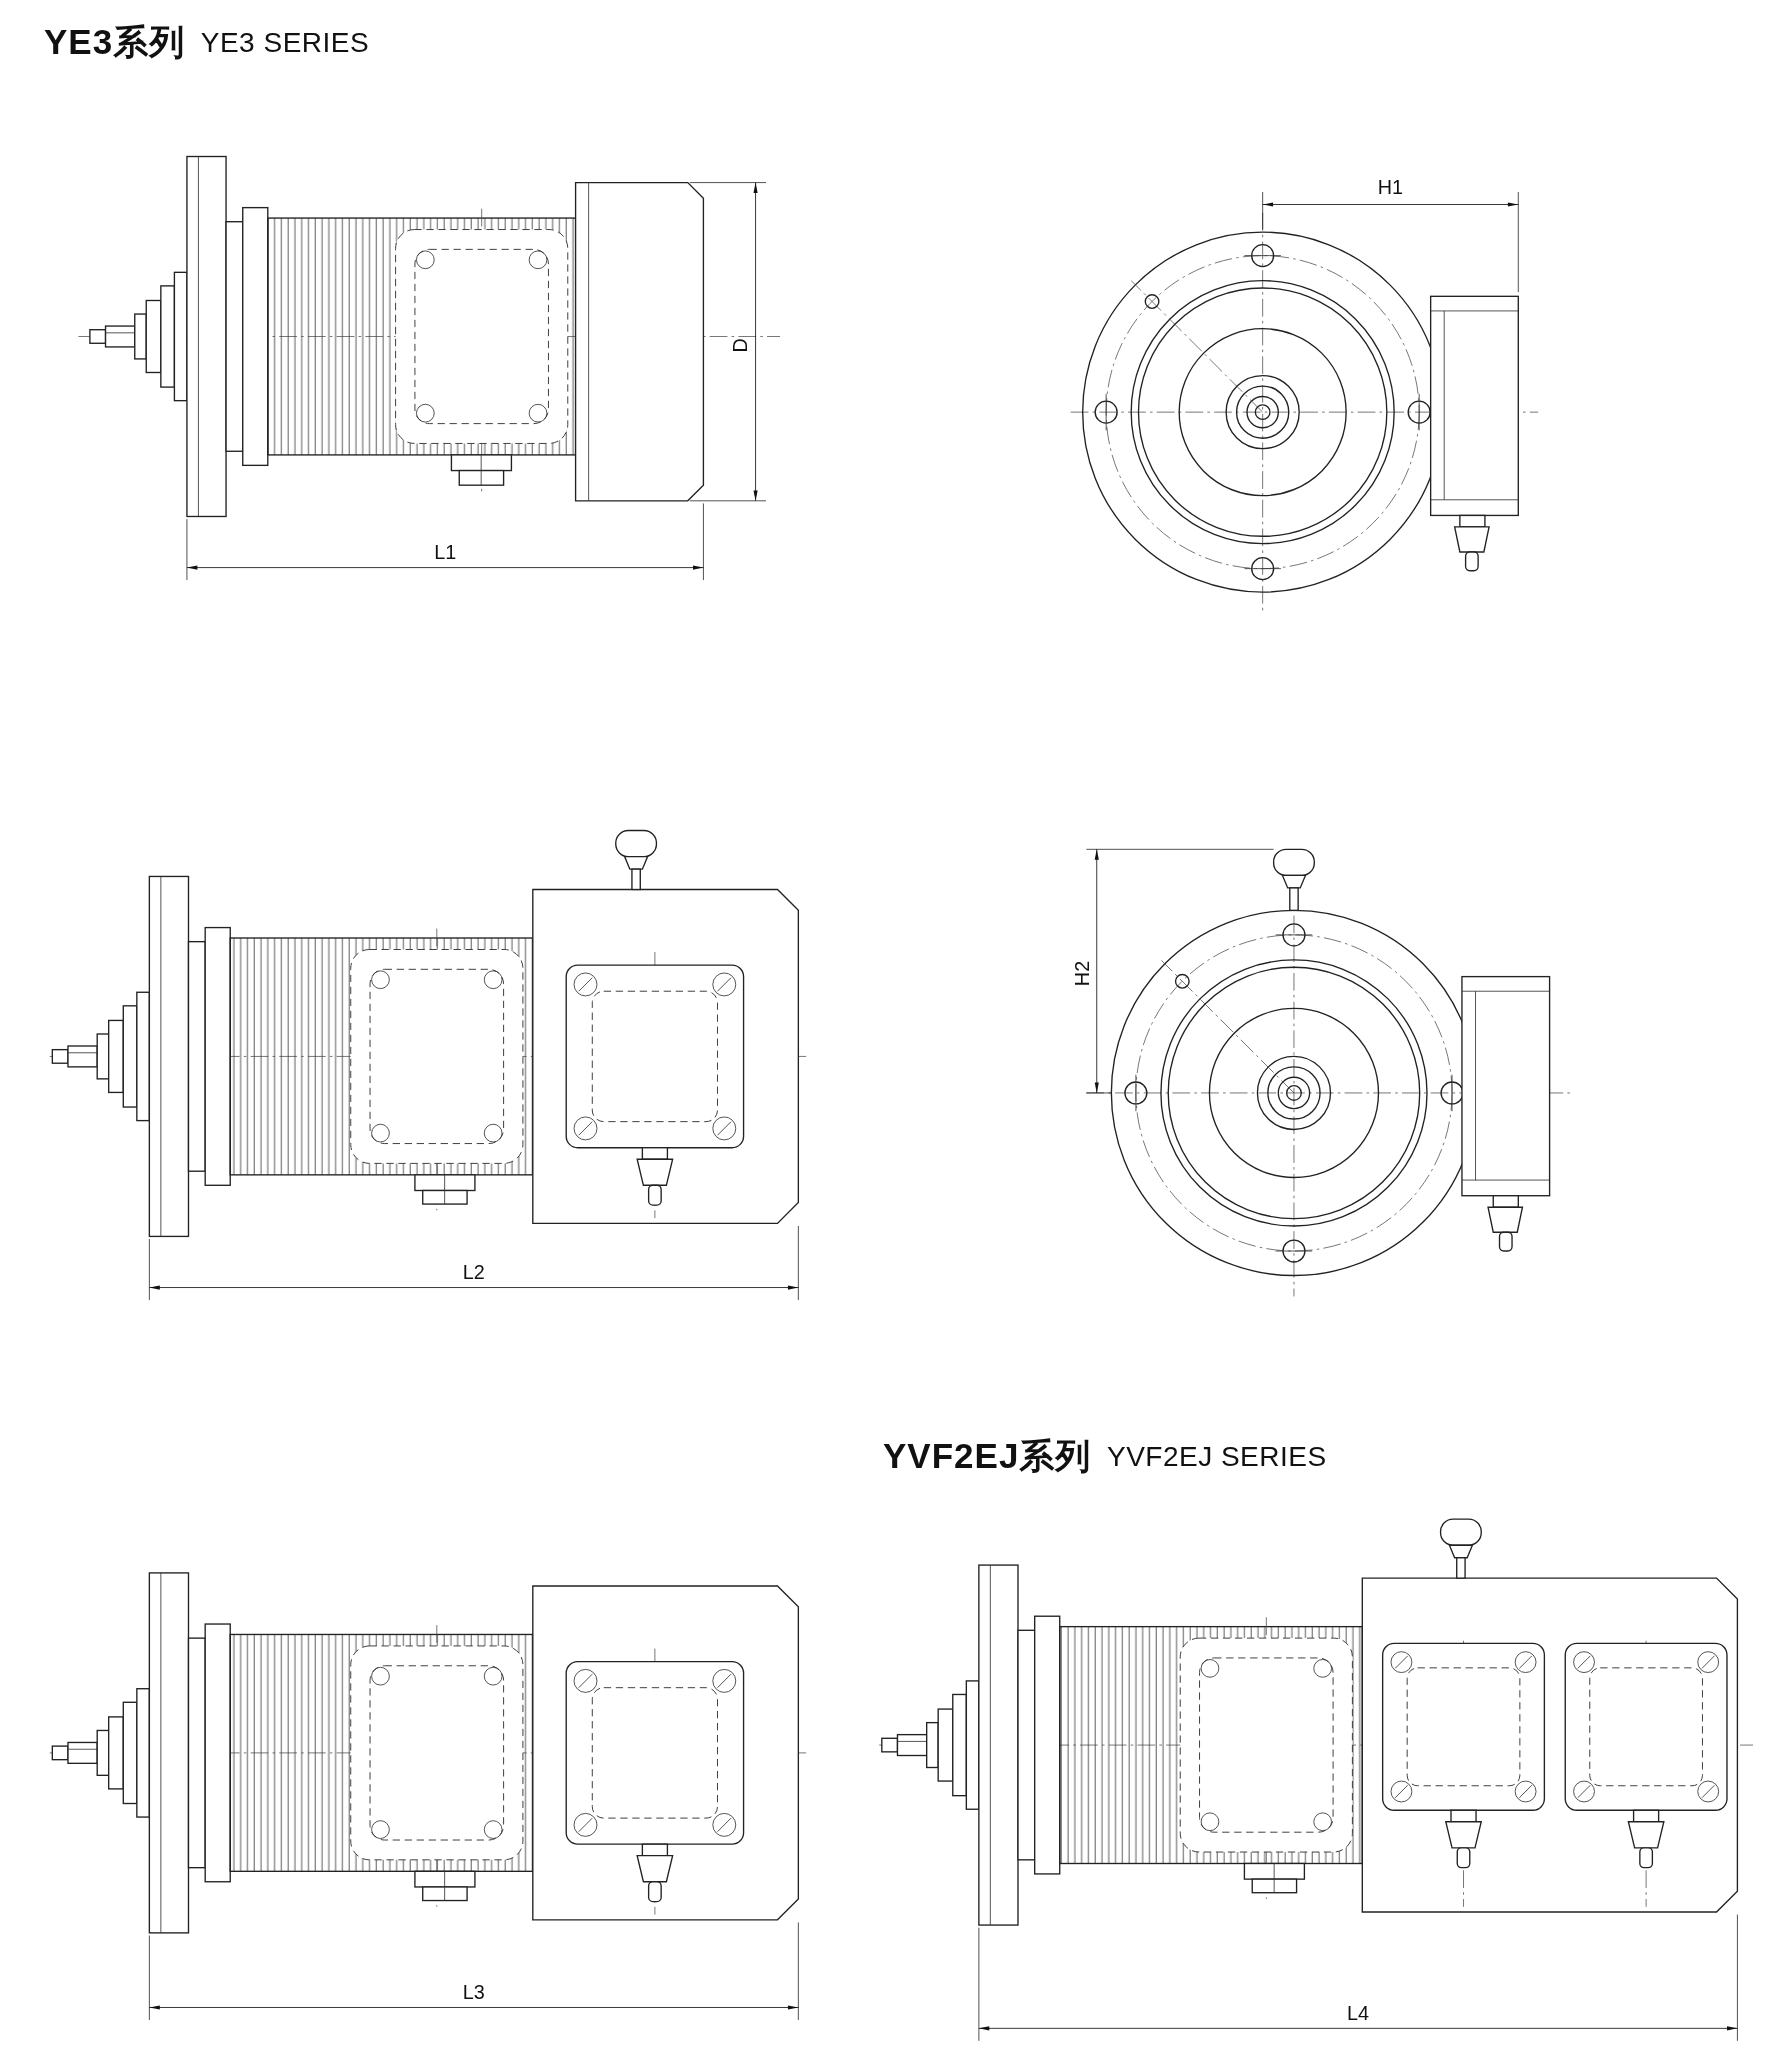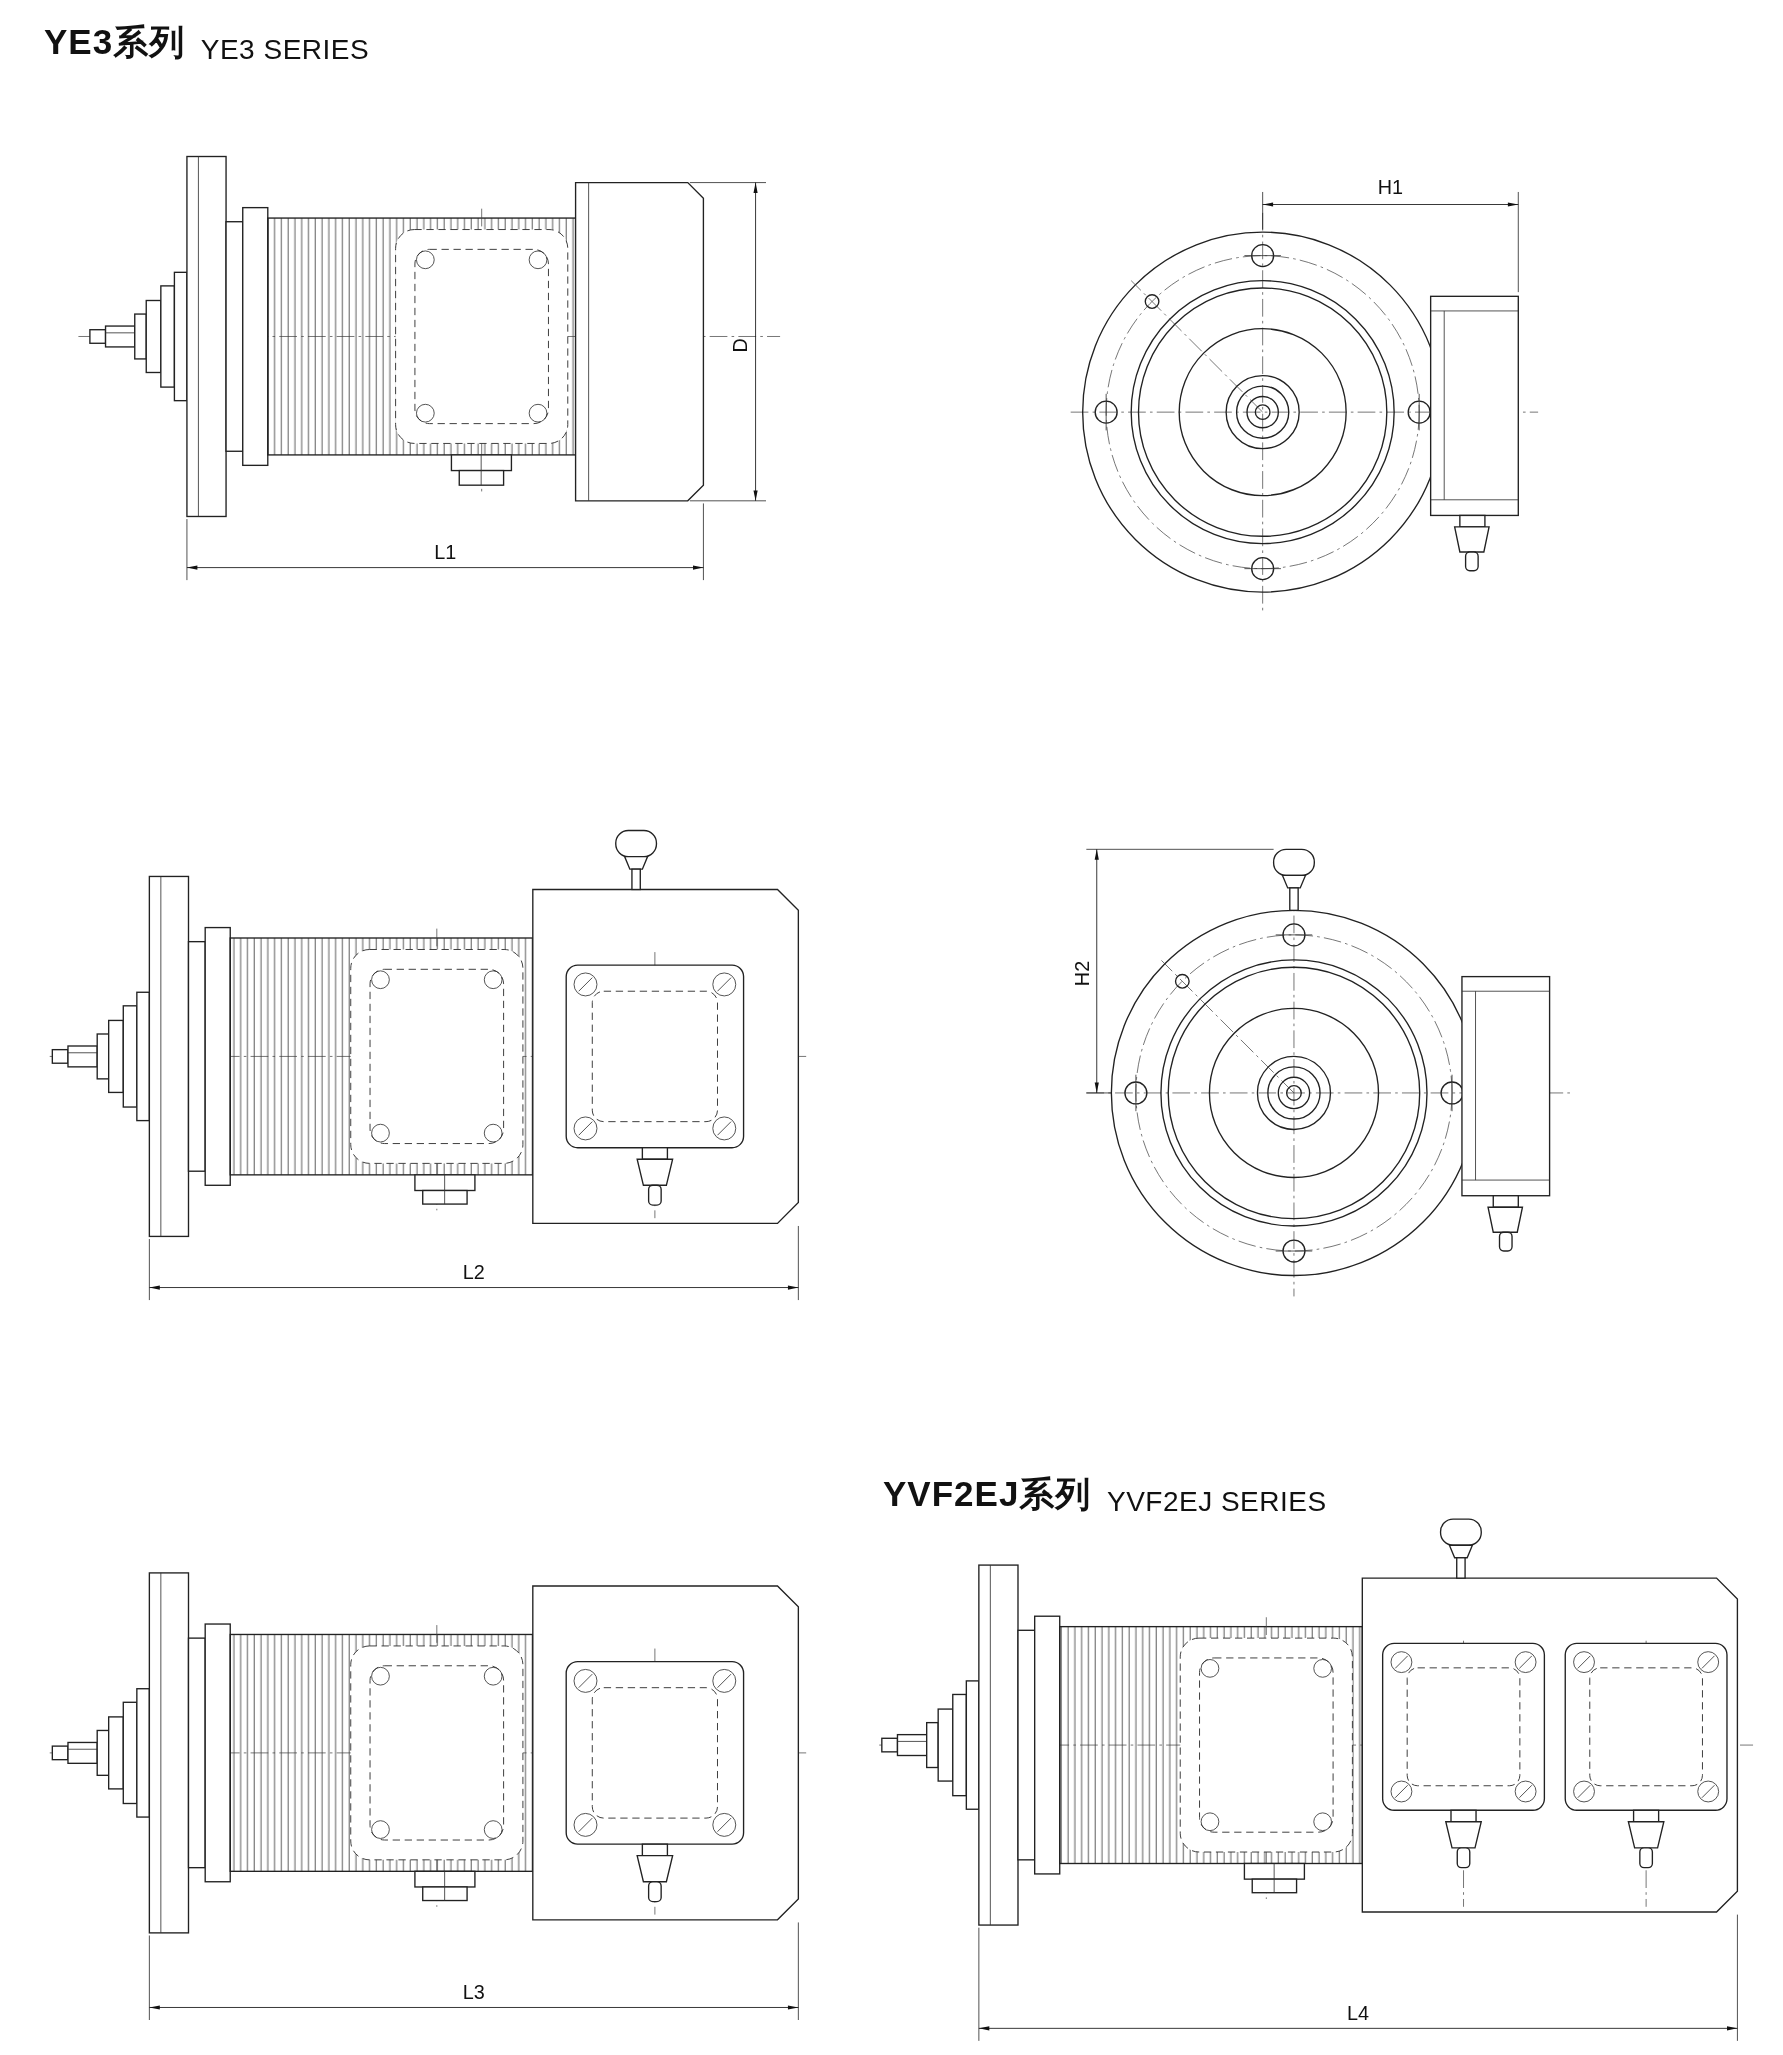--- a/index.html
+++ b/index.html
@@ -1,19 +1,19 @@
 <!DOCTYPE html>
 <html style="font-size:8.3px"><head>
 <meta charset="utf-8">
 <style>
   html,body{margin:0;padding:0;background:#ffffff;}
   .page{position:relative;width:1784px;height:2056px;background:#ffffff;overflow:hidden;
         font-family:"Liberation Sans", sans-serif;color:#1a1a1a;}
   .art{position:absolute;left:0;top:0;}
-  .heading{position:absolute;display:flex;align-items:flex-end;gap:15.6px;white-space:nowrap;}
+  .heading{position:absolute;display:flex;align-items:center;gap:15.6px;white-space:nowrap;}
   .heading .cn{font-size:35px;font-weight:600;letter-spacing:1px;color:#111;}
   .heading .en{font-size:28px;font-weight:400;letter-spacing:0.5px;color:#111;}
 
   
   .s    {stroke:#222;stroke-width:2.6;fill:none;}
   .sf   {stroke:#222;stroke-width:2.6;fill:#fff;}
   .thin {stroke:#333;stroke-width:1.6;fill:none;}
   .dash {stroke:#333;stroke-width:1.8;fill:none;stroke-dasharray:14 9;}
   .dashw{stroke:#333;stroke-width:1.8;fill:#fff;stroke-dasharray:14 9;}
   .cl   {stroke:#444;stroke-width:1.4;fill:none;stroke-dasharray:34 8 5 8;}
@@ -24,21 +24,21 @@
 </style>
 </head>
 <body>
 
 <div class="page">
 
   <div class="heading" style="left:44px;top:19px">
     <span class="cn">YE3系列</span>
     <span class="en">YE3 SERIES</span>
   </div>
-  <div class="heading" style="left:883px;top:1471px">
+  <div class="heading" style="left:883px;top:1433px">
     <span class="cn">YVF2EJ系列</span>
     <span class="en">YVF2EJ SERIES</span>
   </div>
 
   <svg class="art" width="1784" height="2056" viewBox="0 0 3419 3941">
     <defs>
       <pattern id="fins" width="13" height="10" patternUnits="userSpaceOnUse">
         <line x1="6" y1="0" x2="6" y2="10" stroke="#3a3a3a" stroke-width="1.5"></line>
       </pattern>
       <marker id="arr" viewBox="0 0 22 10" refX="21" refY="5" markerWidth="22" markerHeight="10" markerUnits="userSpaceOnUse" orient="auto-start-reverse">

